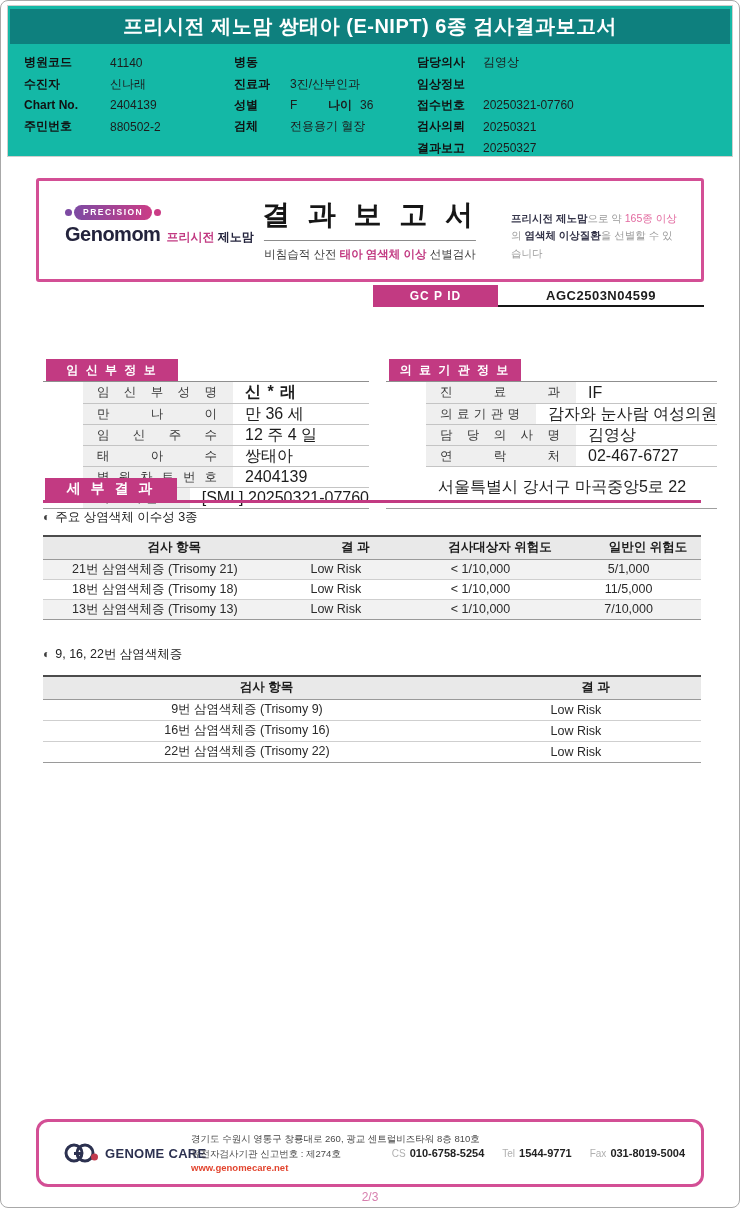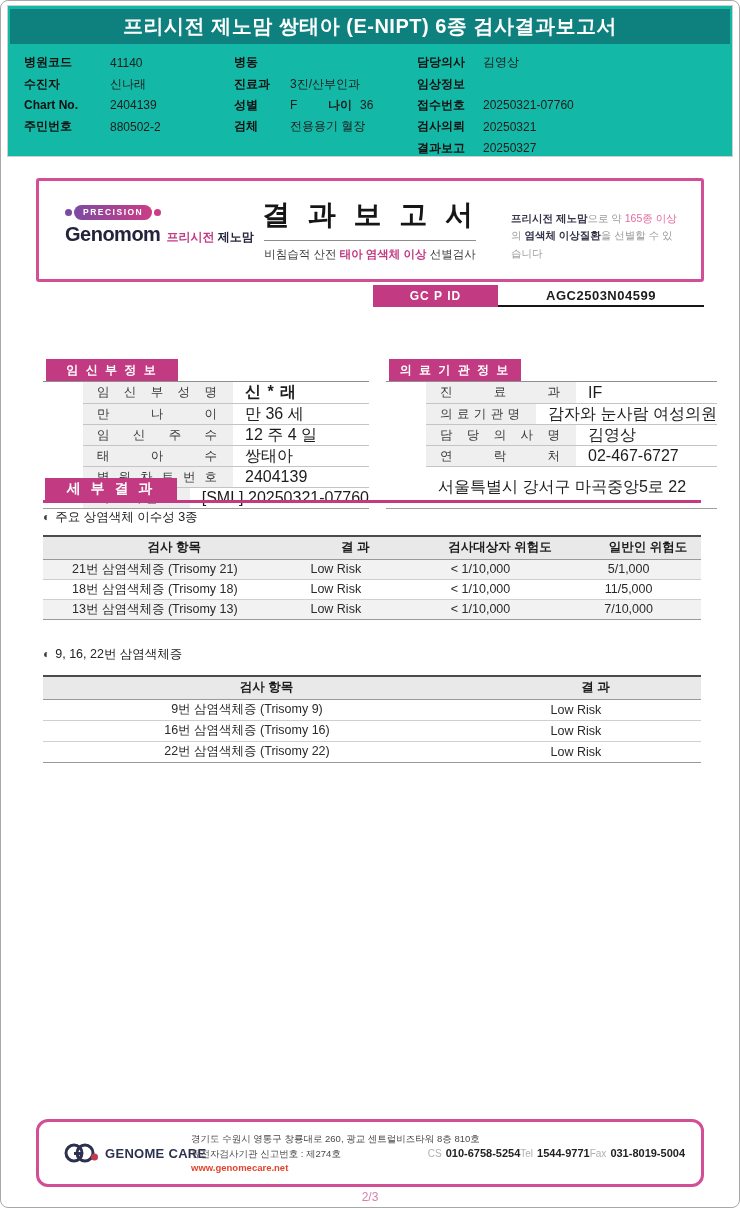--- a/index.html
+++ b/index.html
@@ -86,21 +86,21 @@
   .rtable tr:last-child td{border-bottom:1px solid #9a9a9a;}
   .rtable tr.shade td{background:#f2f2f2;}
   #table2 td{height:21px;}
 
   
   .footer-box{position:absolute;left:35px;top:1118px;width:668px;height:68px;border:3px solid var(--pink);border-radius:12px;background:#fff;}
   .fb-logo{position:absolute;left:24px;top:50%;transform:translateY(-50%);display:flex;align-items:center;gap:6px;}
   .fb-logo-text{font-size:13px;font-weight:800;color:#2c3150;letter-spacing:0.3px;white-space:nowrap;}
   .fb-addr{position:absolute;left:152px;top:10px;font-size:9.5px;color:#4a4a4a;line-height:1.55;white-space:nowrap;}
   .fb-web{color:#e2452f;font-weight:bold;}
-  .fb-contacts{position:absolute;right:16px;top:50%;transform:translateY(-50%);display:flex;font-size:11px;align-items:baseline;white-space:nowrap;}
+  .fb-contacts{position:absolute;right:16px;top:50%;transform:translateY(-50%);display:flex;gap:18px;font-size:11px;align-items:baseline;white-space:nowrap;}
   .fc-label{color:#b0b0b0;font-size:10px;margin-right:4px;}
   .fc-value{font-weight:bold;color:#222;}
   .page-num{position:absolute;left:0;right:0;top:1189px;text-align:center;font-size:12px;color:#d77fae;}
 </style>
 </head>
 <body>
 
 <div class="page">
 
   <div class="top-block">

